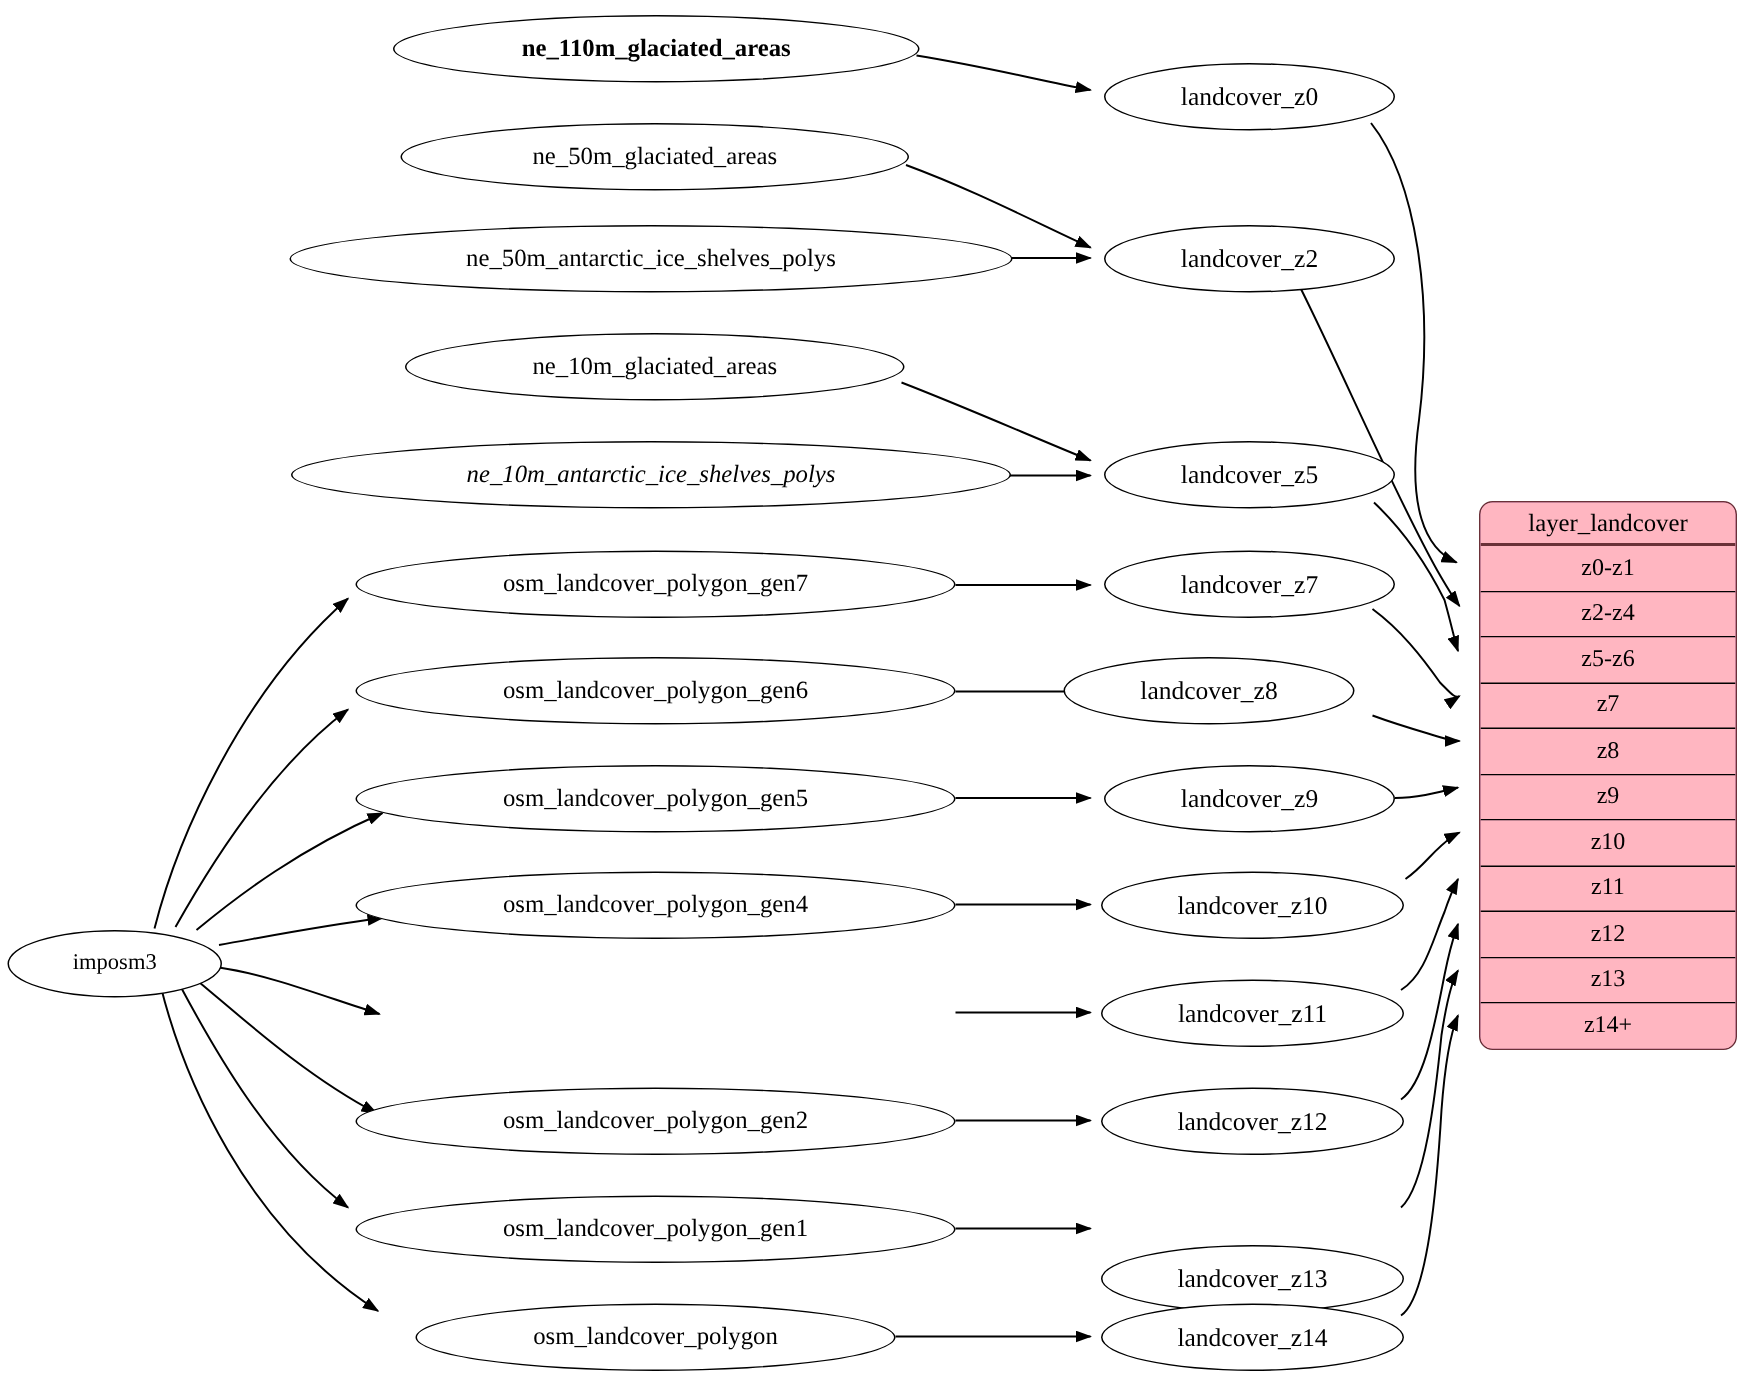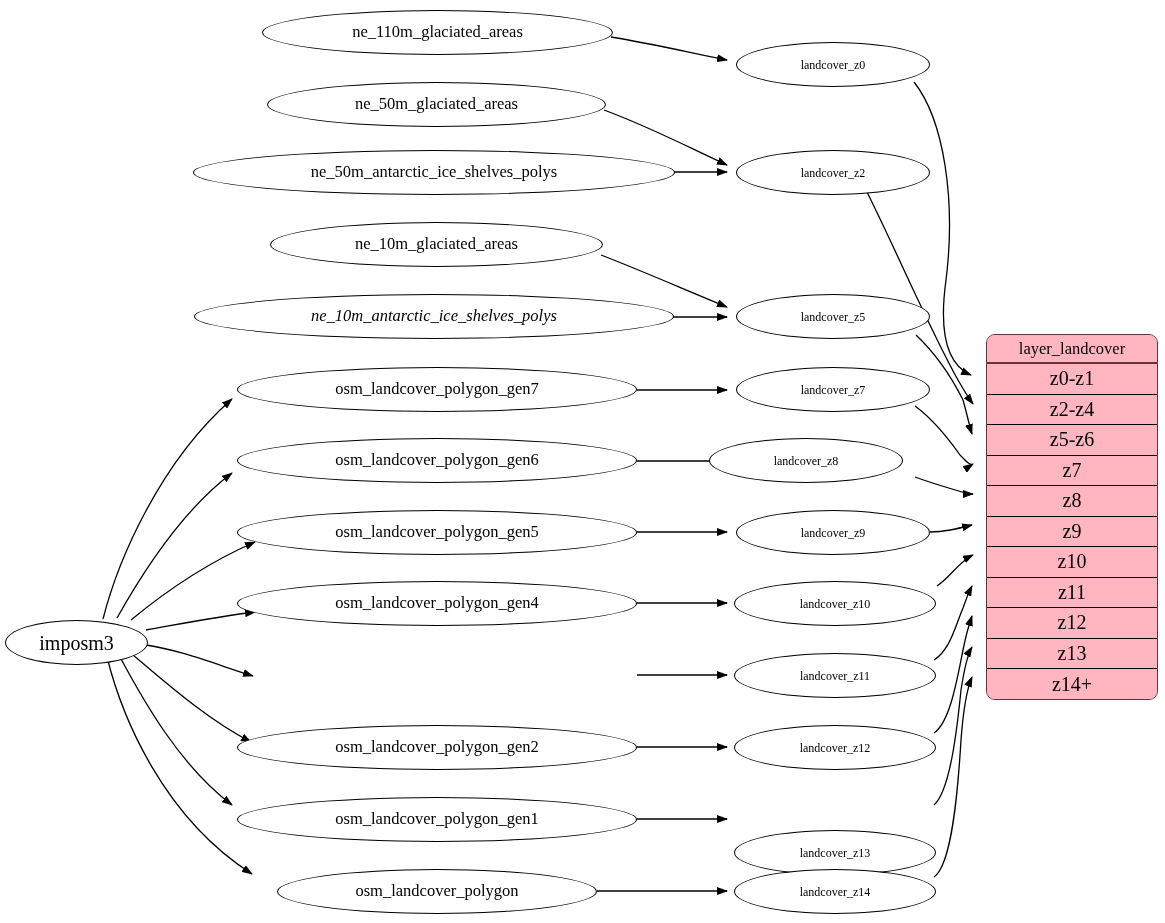--- a/index.html
+++ b/index.html
@@ -5,27 +5,27 @@
   html,body{margin:0;padding:0;background:#ffffff;}
   body{width:1165px;height:923px;overflow:hidden;
        font-family:"Liberation Serif","DejaVu Serif",serif;}
   #canvas{position:relative;width:1165px;height:923px;background:#fff;}
   #edges{position:absolute;left:0;top:0;width:1165px;height:923px;}
   .node{position:absolute;display:flex;align-items:center;justify-content:center;
         box-sizing:border-box;border:1.2px solid #000;border-radius:50%;
         background:#ffffff;color:#000;white-space:nowrap;}
   .node span{display:block;line-height:1;}
   .n-src{font-size:16.5px;}
-  .n-mid{font-size:12px;}
-  .n-root{font-size:20px;align-items:center;}
+  .n-mid{font-size:17px;}
+  .n-root{font-size:15px;align-items:center;}
   #tbl{position:absolute;left:986px;top:334px;width:172px;height:366px;
        box-sizing:border-box;border:1.3px solid #6a3138;border-radius:9px;
        background:#f9a8d4;overflow:hidden;}
   .trow{box-sizing:border-box;width:100%;display:flex;align-items:center;
-        justify-content:center;color:#000;font-size:20px;
+        justify-content:center;color:#000;font-size:16px;
         border-bottom:1.3px solid #000;background:#ffb6c1;}
   .trow.head{height:29px;border-bottom:2.4px solid #6a3138;font-size:16.5px;}
   .trow.body{height:30.5px;}
   .trow.last{border-bottom:none;}
 </style>
 </head>
 <body>
 
 <div id="canvas">
 
@@ -72,21 +72,21 @@
       <path d="M934,733 C950,722 957,680 963,650 C967,630 970,622 972,616"></path>
       <path d="M934,805 C950,791 957,730 961,690 C965,664 969,652 972,647"></path>
       <path d="M934,877 C952,865 958,790 961,740 C964,700 969,684 972,677"></path>
     </g>
   </svg>
 
   <div class="node n-root" style="left:5px;top:620px;width:143px;height:45px;">
     <span>imposm3</span>
   </div>
 
-  <div class="node n-src" style="left:262px;top:10px;width:351px;height:45px;">
+  <div class="node n-src" style="left:262px;top:10px;width:351px;height:45px;font-weight:bold;">
     <span>ne_110m_glaciated_areas</span>
   </div>
   <div class="node n-src" style="left:267px;top:82px;width:339px;height:45px;">
     <span>ne_50m_glaciated_areas</span>
   </div>
   <div class="node n-src" style="left:193px;top:150px;width:482px;height:45px;">
     <span>ne_50m_antarctic_ice_shelves_polys</span>
   </div>
   <div class="node n-src" style="left:270px;top:222px;width:333px;height:45px;">
     <span>ne_10m_glaciated_areas</span>

